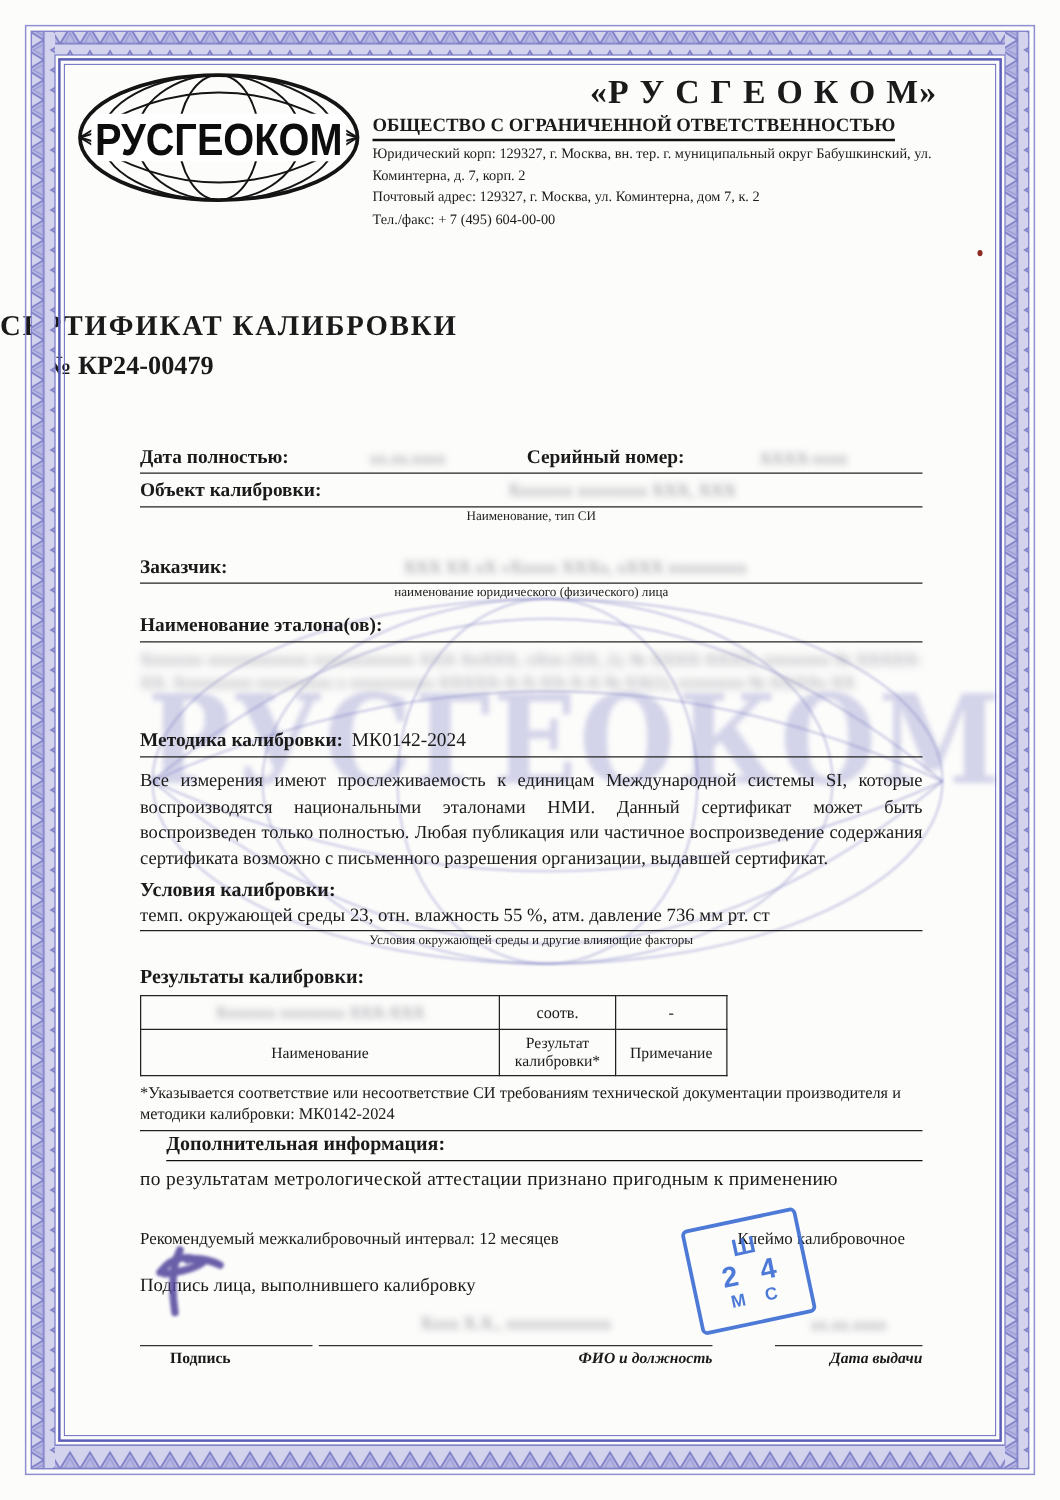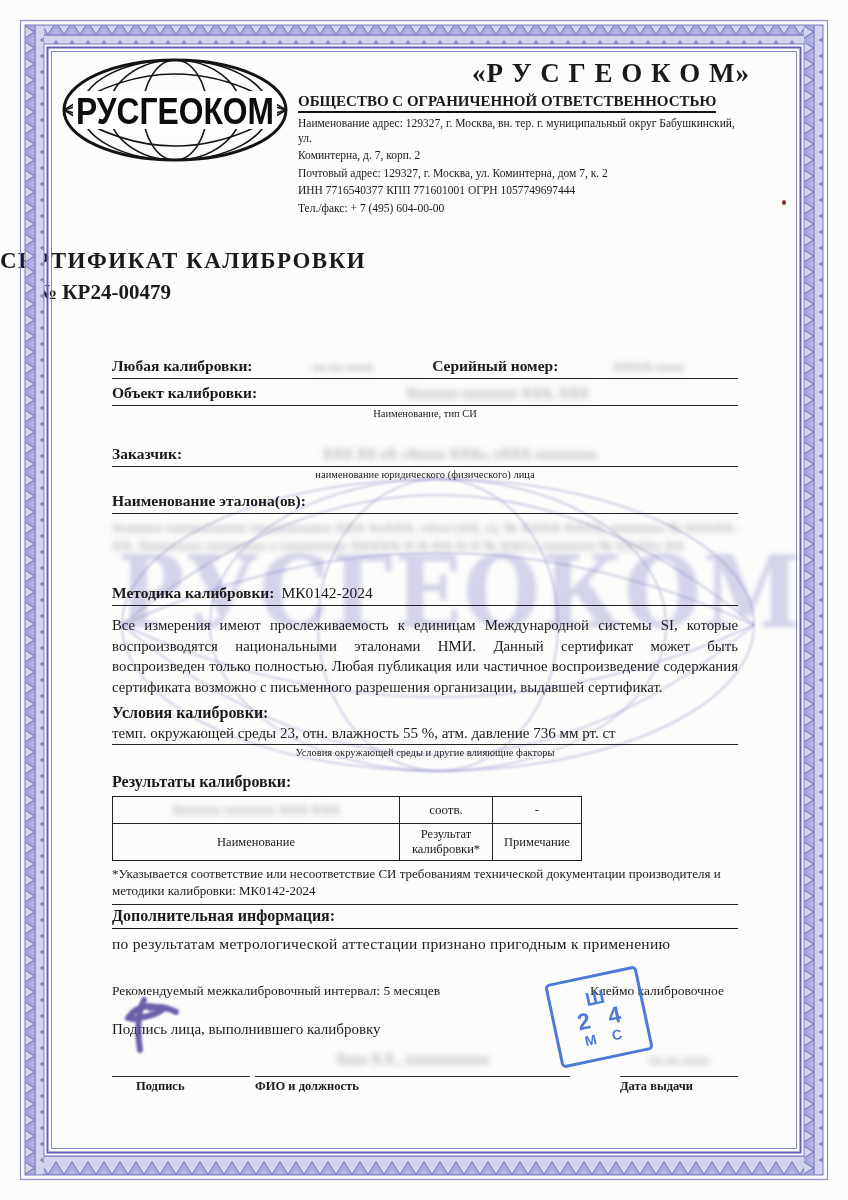--- a/index.html
+++ b/index.html
@@ -41,32 +41,32 @@
   .para{margin-top:9px;font-size:14.8px;line-height:20.5px;text-align:justify;}
   .sec-h{font-weight:bold;font-size:16px;margin-top:7px;}
   .val-line{border-bottom:1.4px solid #222;font-size:15px;padding:3px 0 2px 0;}
   
   table.res{border-collapse:collapse;margin-top:5px;}
   table.res th,table.res td{border:1.3px solid #222;text-align:center;font-weight:normal;}
   table.res th{font-size:12.5px;line-height:15px;padding:3px 4px;}
   table.res td{font-size:13px;padding:5px 4px;}
   .c-name{width:278px;} .c-res{width:84px;} .c-note{width:80px;}
   .footnote{margin-top:4px;font-size:13px;line-height:17px;border-bottom:1.4px solid #222;padding-bottom:5px;}
-  .dop-h{font-weight:bold;font-size:16px;border-bottom:1.6px solid #111;padding:2px 0 3px 0;}
+  .dop-h{font-weight:bold;font-size:16px;border-bottom:1.6px solid #111;padding:2px 0 3px 0;margin-left:21px;}
   .dop-v{font-size:15.5px;margin-top:6px;letter-spacing:0.3px;}
   .interval-row{display:flex;justify-content:space-between;margin-top:30px;font-size:13.5px;}
   .interval-row .right{margin-right:14px;}
   .sign-caption{margin-top:22px;font-size:15px;}
   .sig-row{display:flex;margin-top:10px;}
   .sig-cell{position:relative;height:56px;}
   .sig-cell .line{position:absolute;left:0;right:0;top:28px;border-top:1.2px solid #333;}
   .sig-cell .sv{position:absolute;left:0;right:0;top:4px;text-align:center;}
   .sig-cell .sl{position:absolute;left:0;right:0;top:31px;font-size:12.5px;font-weight:bold;}
   .w1{width:138px;} .g1{width:5px;} .w2{width:315px;} .g2{width:50px;} .w3{width:118px;}
-  .sl.left{padding-left:24px;} .sl.center{text-align:left;}
+  .sl.left{padding-left:24px;} .sl.center{text-align:right;font-style:italic;}
   
   .stamp{
     position:absolute;left:552px;top:974px;width:88px;height:80px;z-index:2;
     border:3.5px solid #3f6fd4;border-radius:5px;transform:rotate(-12deg);
     display:flex;flex-direction:column;align-items:center;justify-content:center;
     color:#3f6fd4;font-family:"Liberation Sans", sans-serif;font-weight:bold;opacity:0.92;
   }
   .stamp .s1{font-size:19px;line-height:19px;}
   .stamp .s2{font-size:23px;line-height:23px;letter-spacing:6px;margin-left:6px;}
   .stamp .s3{font-size:14px;line-height:16px;letter-spacing:6px;margin-left:6px;}
@@ -129,37 +129,36 @@
       <ellipse cx="115" cy="54" rx="94" ry="50"></ellipse>
     </g>
     <rect x="13" y="35" width="204" height="38" fill="#ffffff"></rect>
     <ellipse cx="115" cy="54" rx="111" ry="50" fill="none" stroke="#141414" stroke-width="3"></ellipse>
     <text x="115" y="68" text-anchor="middle" font-family="Liberation Sans, sans-serif" font-weight="bold" font-size="36" fill="#0d0d0d" textLength="198" lengthAdjust="spacingAndGlyphs">РУСГЕОКОМ</text>
   </svg>
 
   <div class="head-right">
     <div class="company-title">«Р У С Г Е О К О М»</div>
     <div class="company-form">ОБЩЕСТВО С ОГРАНИЧЕННОЙ ОТВЕТСТВЕННОСТЬЮ</div>
-    <div class="addr">Наименование адрес: 129327, г. Москва, вн. тер. г. муниципальный округ Бабушкинский, ул.</div>
+    <div class="addr">Юридический корп: 129327, г. Москва, вн. тер. г. муниципальный округ Бабушкинский, ул.</div>
     <div class="addr">Коминтерна, д. 7, корп. 2</div>
     <div class="addr">Почтовый адрес: 129327, г. Москва, ул. Коминтерна, дом 7, к. 2</div>
-    <div class="addr">ИНН 7716540377 КПП 771601001 ОГРН 1057749697444</div>
     <div class="addr">Тел./факс: + 7 (495) 604-00-00</div>
   </div>
 
 
   <div class="doc-title">
     <div class="t1">СЕРТИФИКАТ КАЛИБРОВКИ</div>
     <div class="t2">№ КР24-00479</div>
   </div>
 
   <div class="content">
 
     <div class="fline">
-      <span class="lbl">Любая калибровки:</span>
+      <span class="lbl">Дата полностью:</span>
       <span class="fill redacted">хх.хх.хххх</span>
       <span class="lbl">Серийный номер:</span>
       <span class="fill redacted">ХХХХ-хххх</span>
     </div>
 
     <div class="fline">
       <span class="lbl">Объект калибровки:</span>
       <span class="fill redacted big">Ххххххх хххххххх ХХХ, ХХХ</span>
     </div>
     <div class="caption">Наименование, тип СИ</div>
@@ -204,21 +203,21 @@
       </tr>
     </tbody>
       </table>
 
     <div class="footnote">*Указывается соответствие или несоответствие СИ требованиям технической документации производителя и методики калибровки: МК0142-2024</div>
 
     <div class="dop-h">Дополнительная информация:</div>
     <div class="dop-v">по результатам метрологической аттестации признано пригодным к применению</div>
 
     <div class="interval-row">
-      <span>Рекомендуемый межкалибровочный интервал: 5 месяцев</span>
+      <span>Рекомендуемый межкалибровочный интервал: 12 месяцев</span>
       <span class="right">Клеймо калибровочное</span>
     </div>
 
     <div class="sign-caption">Подпись лица, выполнившего калибровку</div>
 
     <div class="sig-row">
       <div class="sig-cell w1">
         <div class="line"></div>
         <div class="sl left">Подпись</div>
       </div>

